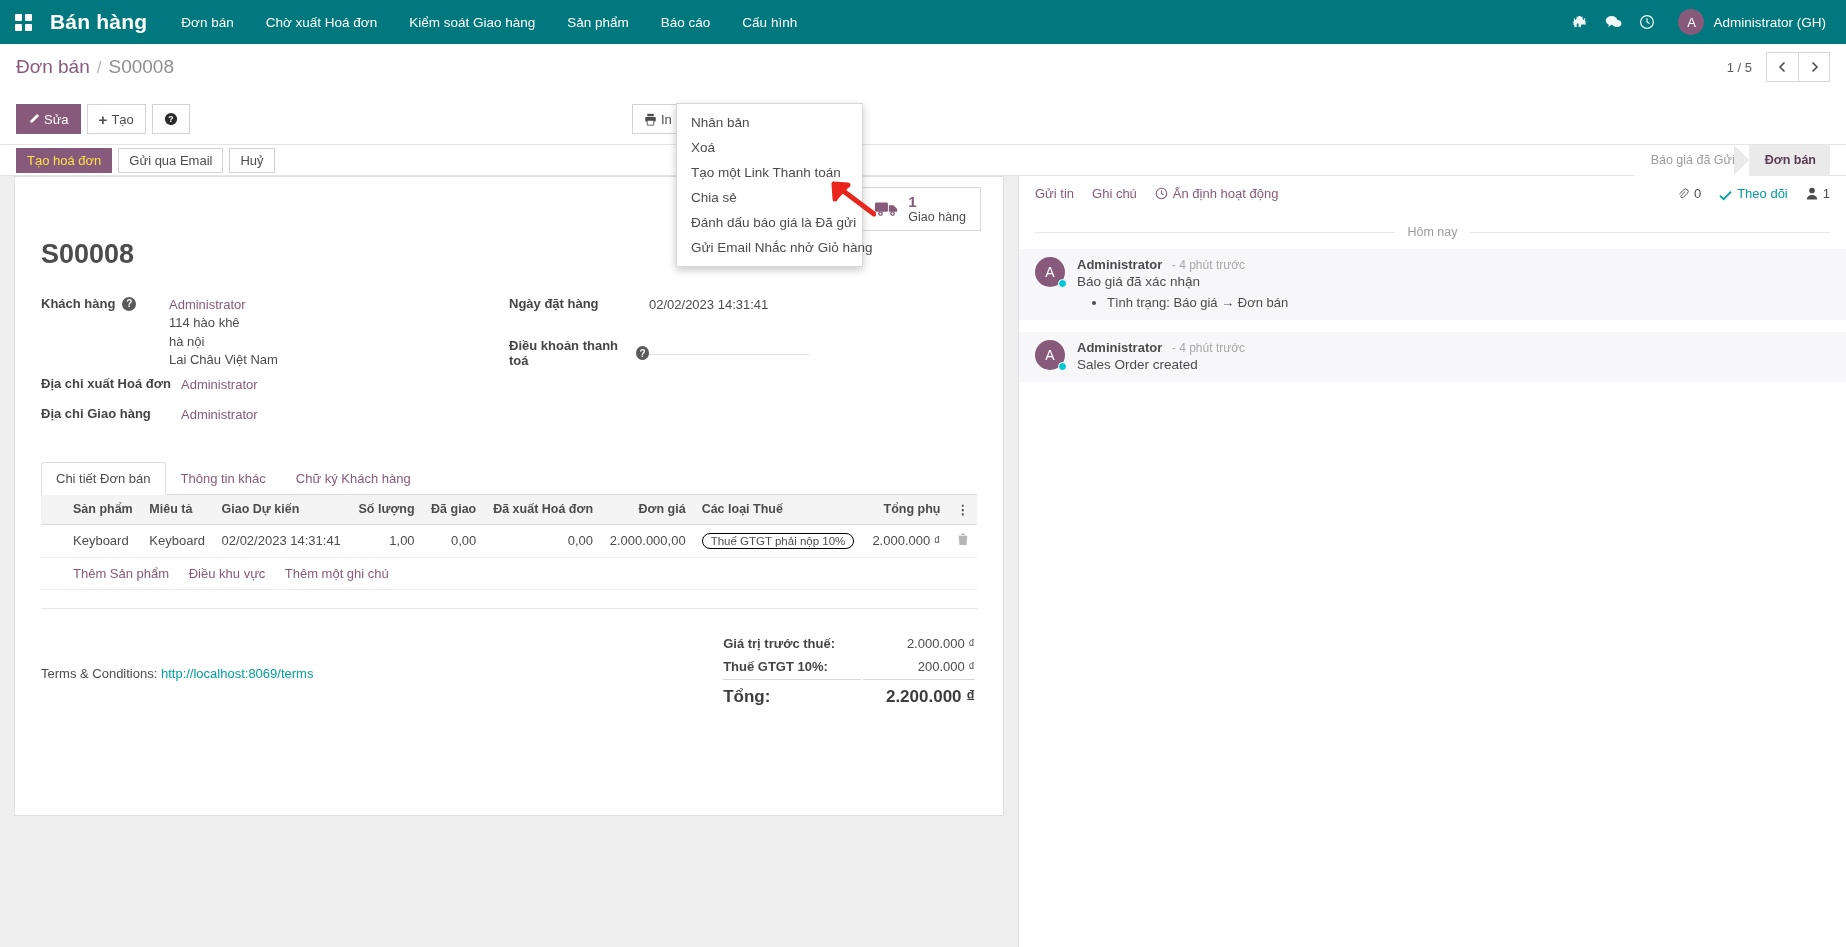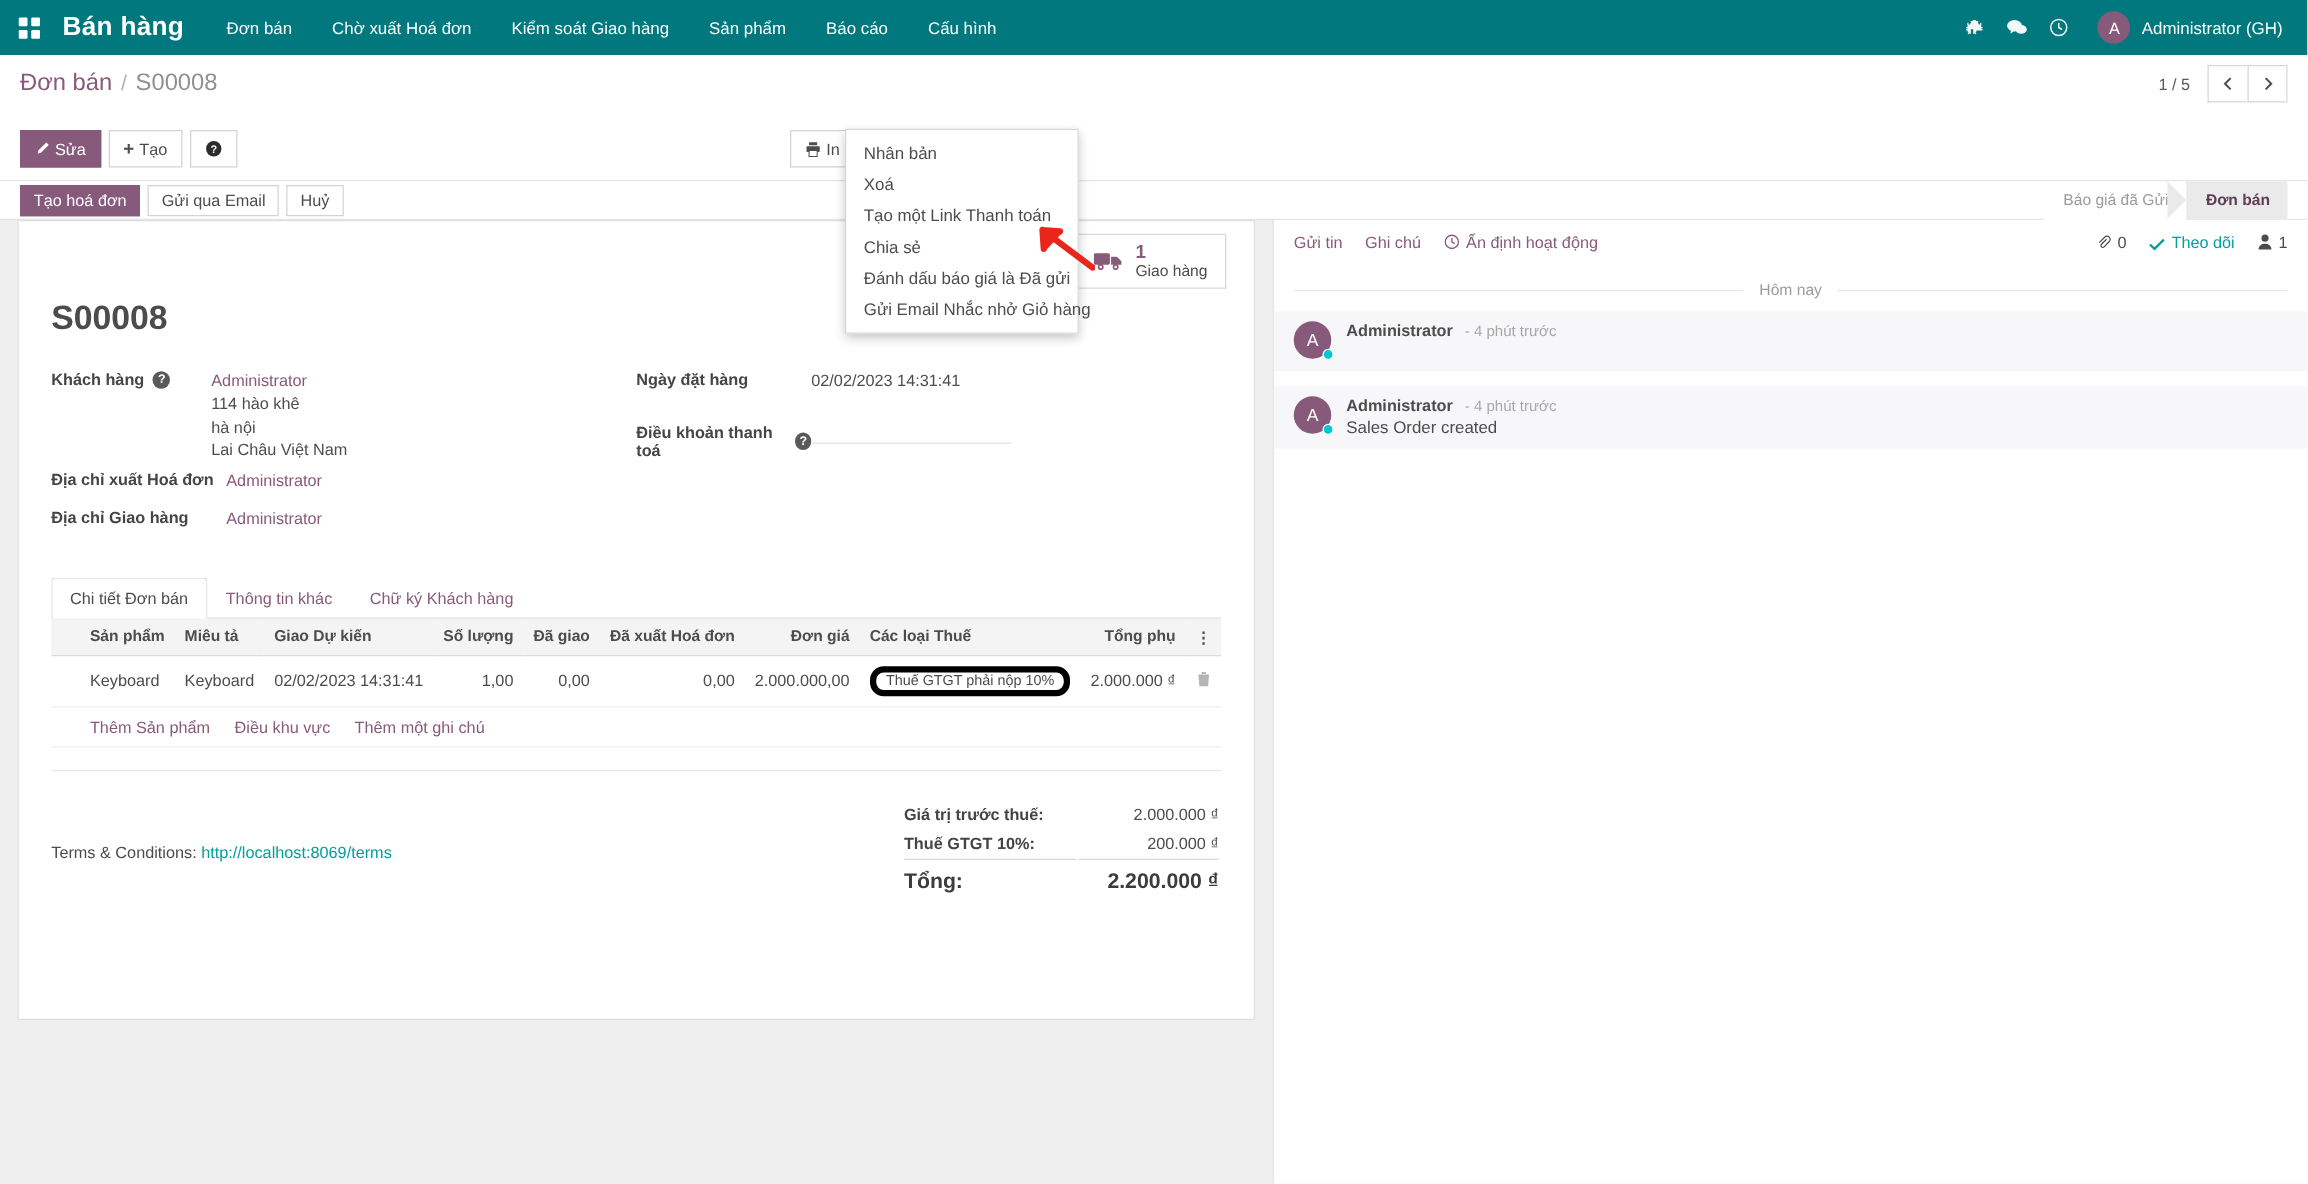--- a/index.html
+++ b/index.html
@@ -173,21 +173,21 @@
     border: 1px solid #d3d3d3;
     background: #fff;
     padding: 4px 10px;
     font-size: 13px;
     height: 25px;
     display: inline-flex; align-items: center;
     cursor: pointer;
     color: #4c4c4c;
     margin-right: 6px;
   }
-  .sb-btn.primary { background: #875a7b; border-color: #875a7b; color: #ffffff; text-align: right; }
+  .sb-btn.primary { background: #875a7b; border-color: #875a7b; color: #fde047; text-align: right; }
   .statusbar {
     margin-left: auto;
     display: flex; align-items: stretch;
     height: 31px;
     margin-right: 0;
   }
   .st-pill {
     display: flex; align-items: center;
     padding: 0 14px 0 16px;
     font-size: 12.5px;
@@ -310,21 +310,21 @@
   table.lines td {
     padding: 8px 8px;
     border-bottom: 1px solid #ededed;
     color: #4c4c4c;
     white-space: nowrap;
   }
   td.link-cell { color: #875a7b; }
   td.teal { color: #17a2b8; }
   .tax-chip {
     display: inline-block;
-    border: 5px solid #000000; border-radius: 11px;
+    border: 1px solid #000000; border-radius: 11px;
     padding: 1px 8px; font-size: 11.5px; color: #4c4c4c;
     background: #fff;
   }
   .trash { color: #b5b5b5; cursor: pointer; }
   .add-row td { border-bottom: 1px solid #ededed; padding: 9px 8px; }
   .add-link { color: #875a7b; cursor: pointer; margin-right: 16px; font-size: 13px; }
 
   .totals { margin-top: 22px; display: flex; justify-content: flex-end; }
   .tot-tbl { font-size: 13px; }
   .tot-tbl tr td { padding: 3px 0; }
@@ -704,20 +704,26 @@
     <div class="msg shaded">
       <div class="av">
         <span>A</span>
         <span class="dot"></span>
       </div>
       <div>
         <div class="msg-head">
           <span class="msg-author">Administrator</span>
           <span class="msg-time">- 4 phút trước</span>
         </div>
+        <div class="msg-body">
+          <span>Báo giá đã xác nhận</span>
+          <ul>
+            <li>Tình trạng: Báo giá → Đơn bán</li>
+          </ul>
+        </div>
       </div>
     </div>
 
     <div class="msg shaded" style="margin-top:12px;">
       <div class="av">
         <span>A</span>
         <span class="dot"></span>
       </div>
       <div>
         <div class="msg-head">

